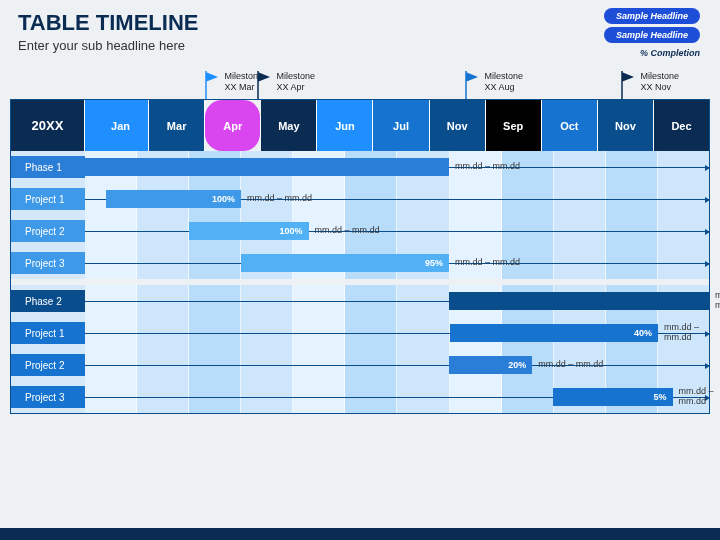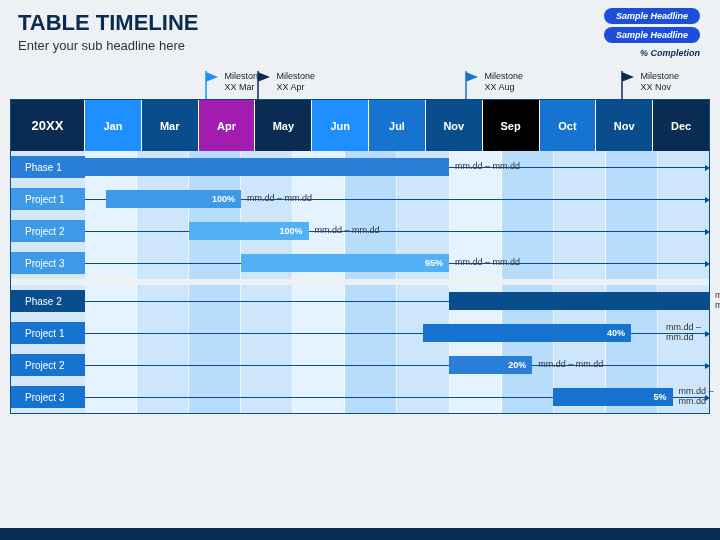--- a/index.html
+++ b/index.html
@@ -72,23 +72,23 @@
       <svg width="14" height="28">
         <path d="M2 0 L2 28 M2 2 L12 6 L2 10 Z" fill="#0a2b52" stroke="#0a2b52" stroke-width="1.5"></path>
       </svg>
       <div class="ms-text">Milestone<br>XX Nov</div>
     </div>
   </div>
 
 <div class="grid">
   <div class="hdr-row" id="hdr">
     <div class="year">20XX</div>
-  <div class="month" style="background: rgb(31, 143, 255);">Jan</div>
+  <div class="month" style="background: rgb(31, 143, 255); padding-left: 8px;">Jan</div>
       <div class="month" style="background: rgb(10, 77, 140);">Mar</div>
-      <div class="month" style="background: #a21caf;">Apr</div>
+      <div class="month" style="background: #d946ef; border-radius: 17px;">Apr</div>
       <div class="month" style="background: rgb(10, 43, 82);">May</div>
       <div class="month" style="background: rgb(31, 143, 255);">Jun</div>
       <div class="month" style="background: rgb(22, 116, 208);">Jul</div>
       <div class="month" style="background: rgb(10, 77, 140);">Nov</div>
       <div class="month" style="background: #000000;">Sep</div>
       <div class="month" style="background: rgb(22, 116, 208);">Oct</div>
       <div class="month" style="background: rgb(10, 77, 140);">Nov</div>
       <div class="month" style="background: rgb(10, 43, 82);">Dec</div>
     </div>
   <div class="body">
@@ -145,21 +145,21 @@
           <div class="label" style="background: rgb(10, 77, 140);">Phase 2</div>
           <div class="arrow"></div>
           <div class="bar-wrap" style="left: 438px;">
             <div class="bar" style="width: 260px; background: rgb(10, 77, 140);"></div>
             <div class="bar-label">mm.dd&nbsp;–<br>mm.dd</div>
           </div>
         </div>
         <div class="row">
           <div class="label" style="background: rgb(22, 116, 208);">Project 1</div>
           <div class="arrow"></div>
-          <div class="bar-wrap" style="left: 412px; gap: 29px;">
+          <div class="bar-wrap" style="left: 439px;">
             <div class="bar" style="width: 208px; background: rgb(22, 116, 208);">40%</div>
             <div class="bar-label">mm.dd&nbsp;–<br>mm.dd</div>
           </div>
         </div>
         <div class="row">
           <div class="label" style="background: rgb(22, 116, 208);">Project 2</div>
           <div class="arrow"></div>
           <div class="bar-wrap" style="left: 438px;">
             <div class="bar" style="width: 83.2px; background: rgb(42, 126, 216);">20%</div>
             <div class="bar-label">mm.dd – mm.dd</div>

